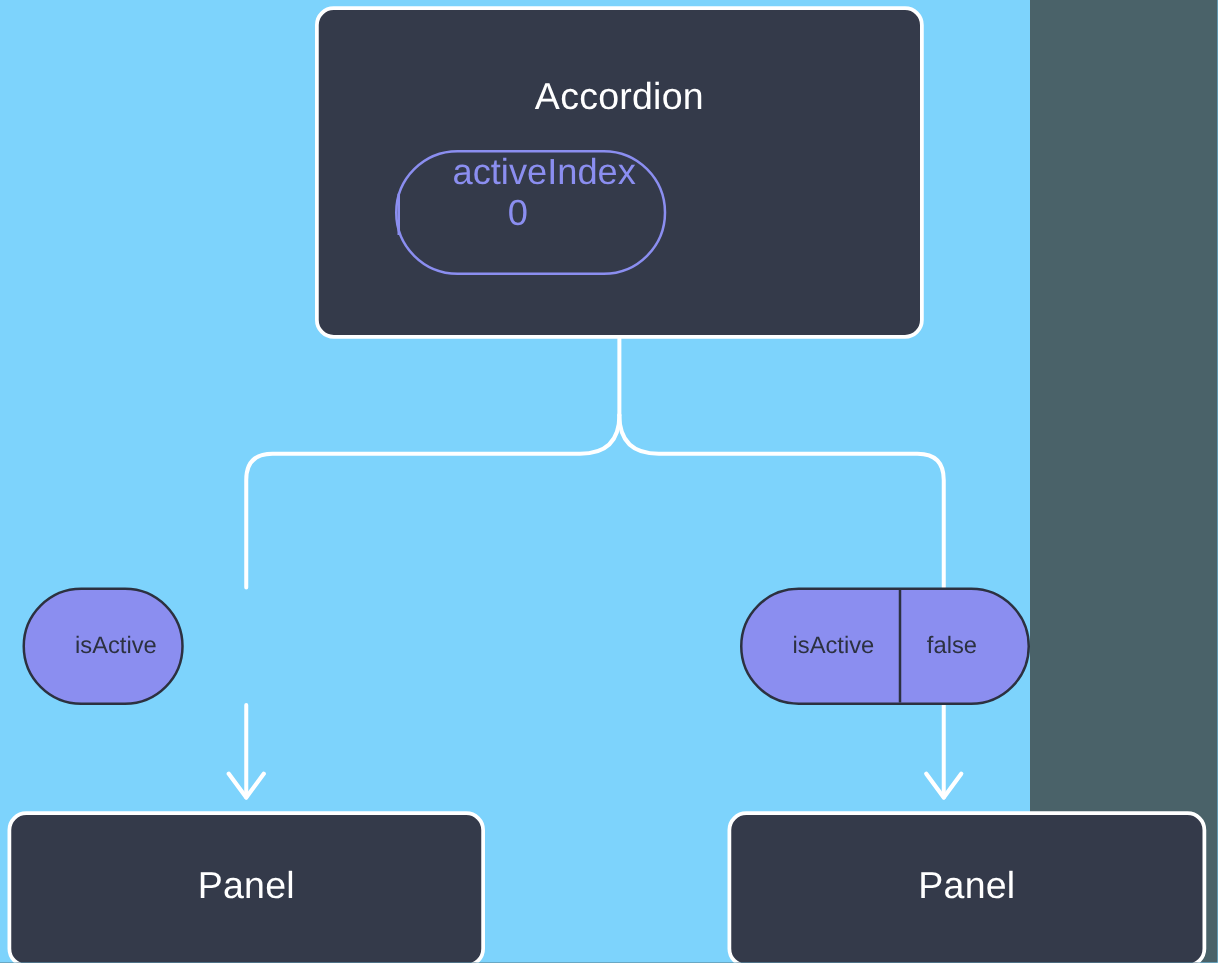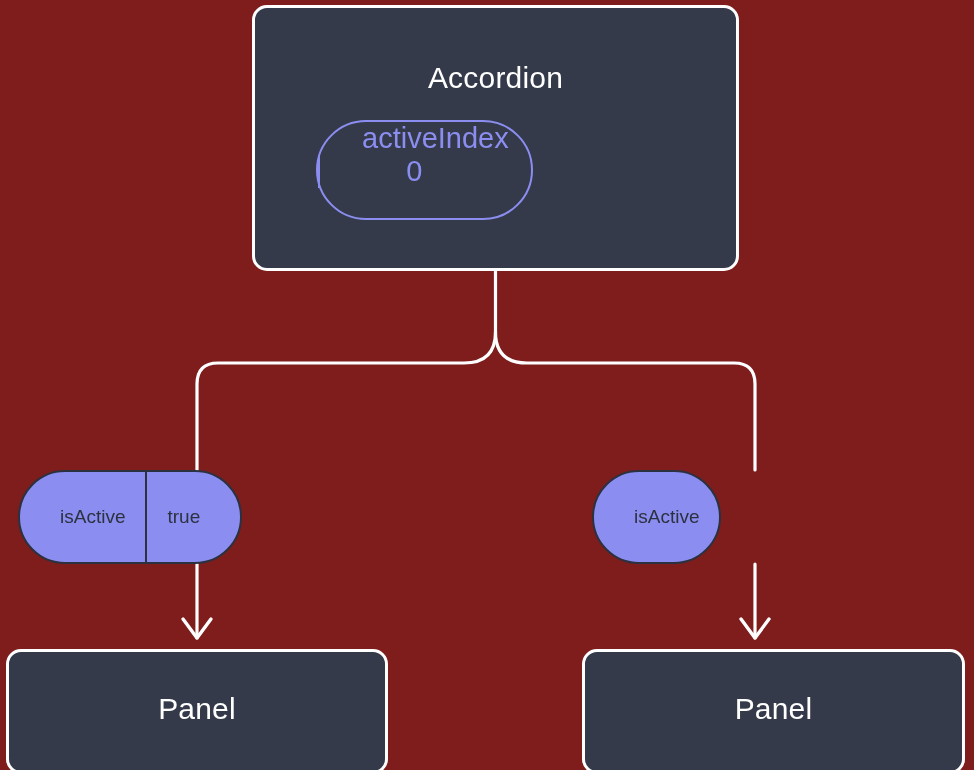--- a/index.html
+++ b/index.html
@@ -8,23 +8,23 @@
   }
   body {
     width: 974px;
     height: 770px;
     background: #4a6269;
     font-family: "Liberation Sans", sans-serif;
     overflow: hidden;
   }
   #stage {
     position: relative;
-    width: 974px;
+    width: 824px;
     height: 770px;
-    background: #7f1d1d;
+    background: #7dd3fc;
   }
 
   
   #connectors {
     position: absolute;
     left: 0; top: 0;
     width: 974px; height: 770px;
     pointer-events: none;
   }
 
@@ -161,25 +161,25 @@
     <div class="card-title">Accordion</div>
 
     <div id="activeindex-pill">
       <span class="pill-key">activeIndex</span>
       <span class="pill-val">0</span>
     </div>
   </div>
 
   <div class="state-pill" id="pill-left">
     <span class="pill-key">isActive</span>
-    <span class="pill-val">true</span>
   </div>
 
   <div class="state-pill" id="pill-right">
     <span class="pill-key">isActive</span>
+    <span class="pill-val">false</span>
   </div>
 
   <div class="card panel" id="panel-left">
     <div class="card-title">Panel</div>
   </div>
 
   <div class="card panel" id="panel-right">
     <div class="card-title">Panel</div>
   </div>
 

